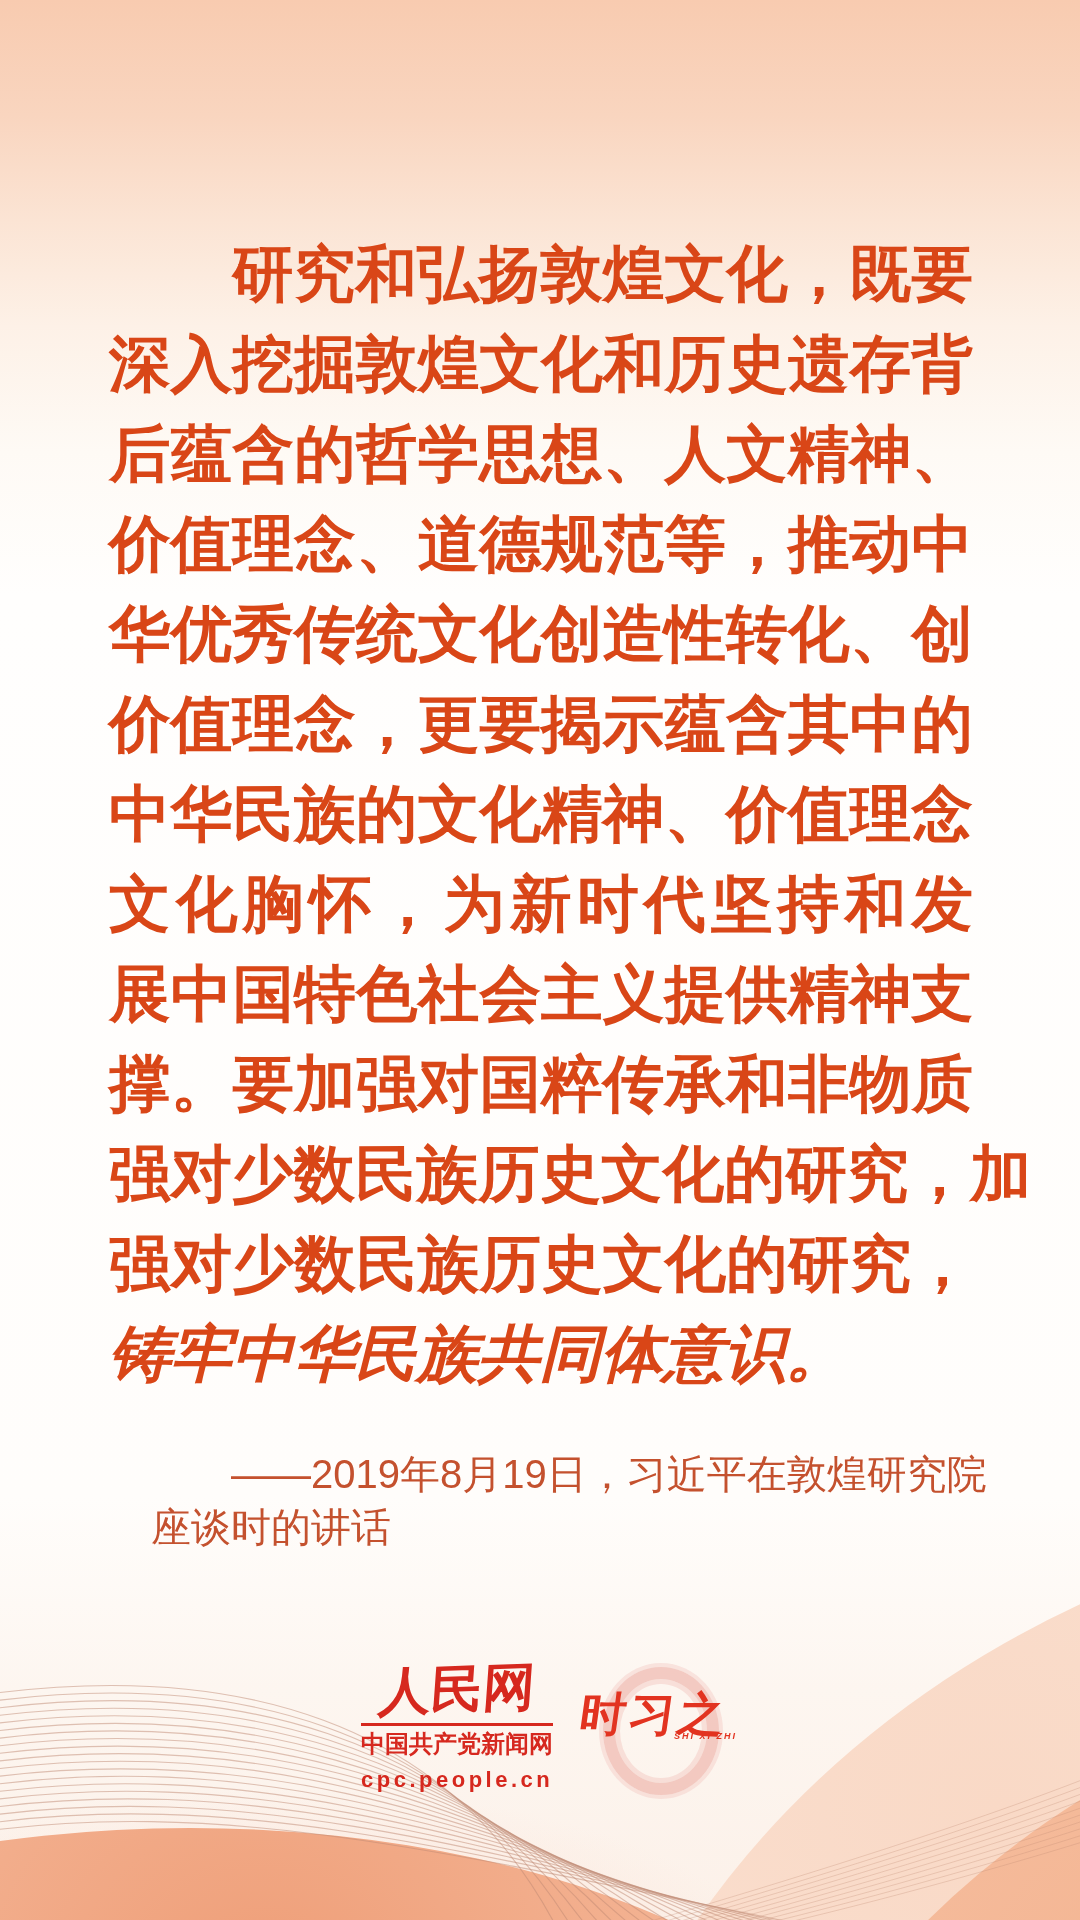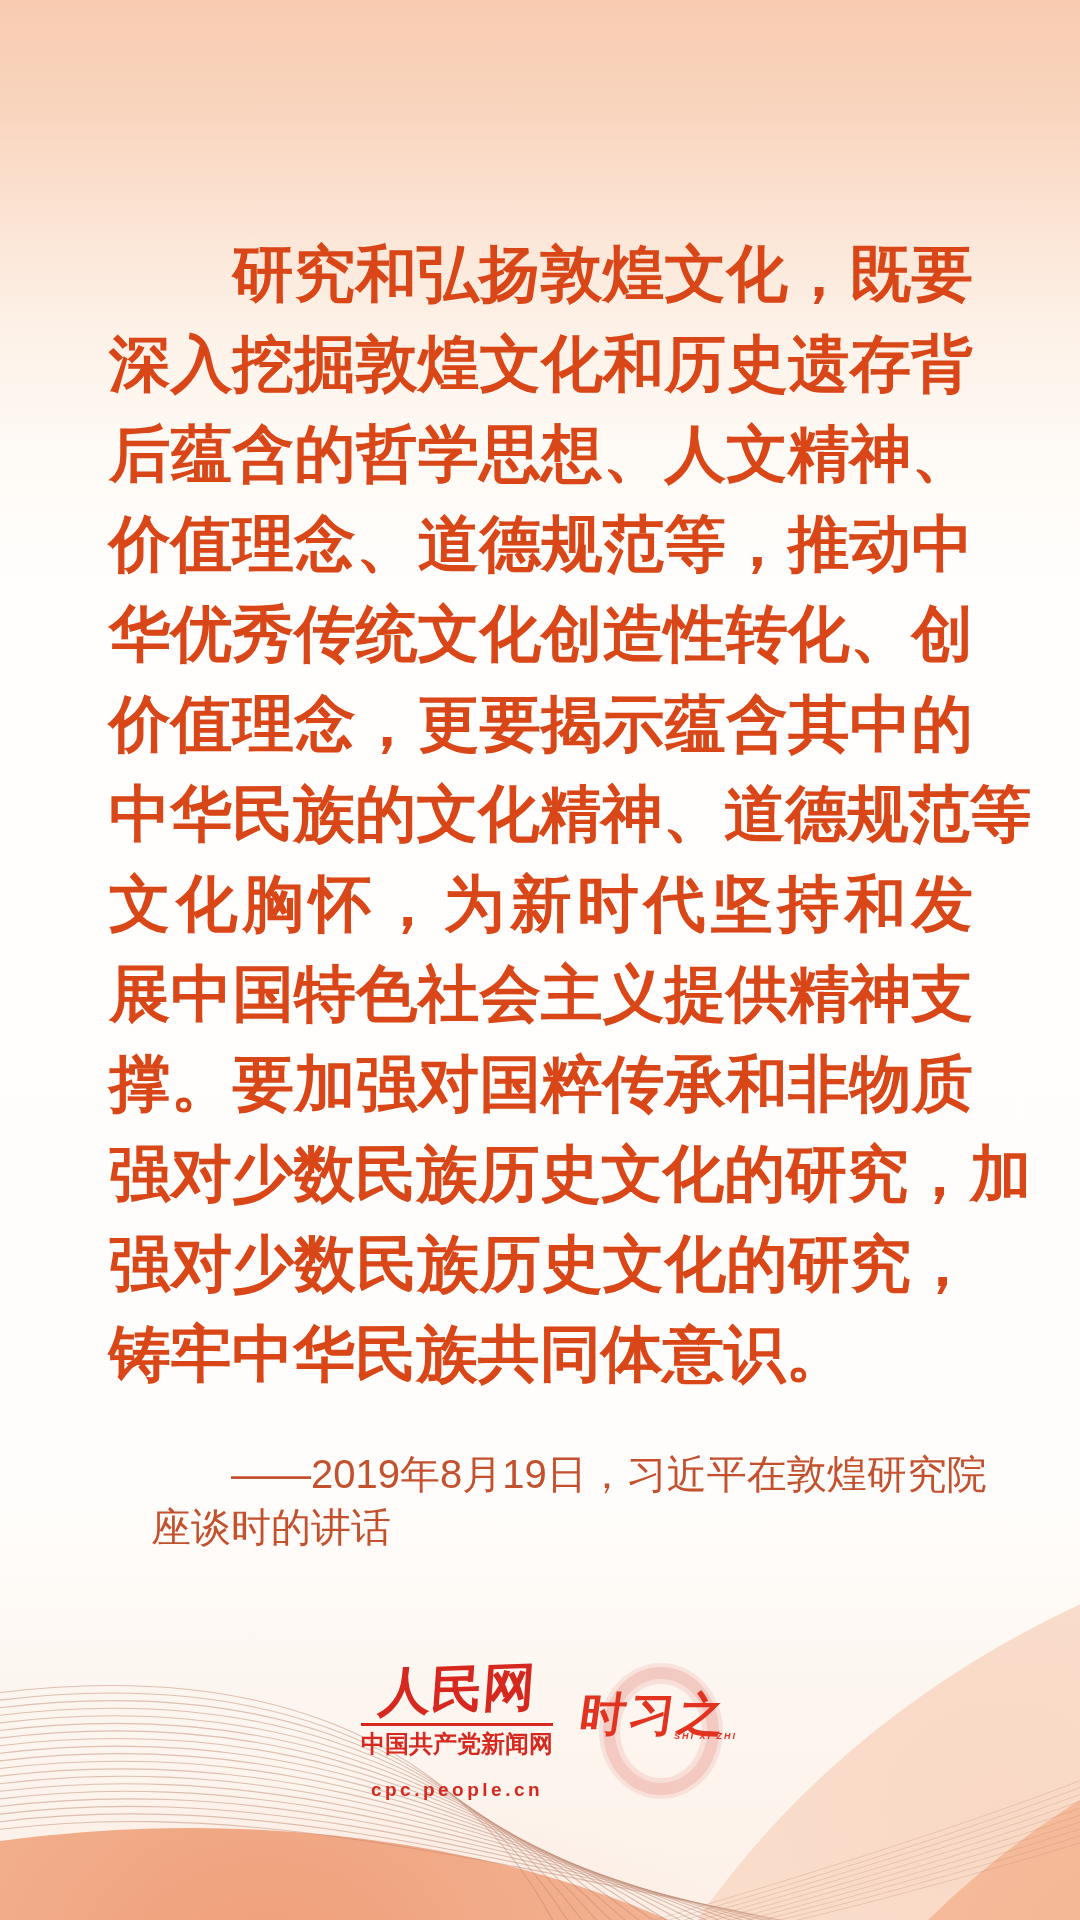--- a/index.html
+++ b/index.html
@@ -25,34 +25,34 @@
   
   .fanlines{position:absolute;left:0;top:0;width:1080px;height:1920px;}
   .fanline{fill:none;stroke:#c08a74;stroke-width:1.1;opacity:0.5;}
   .fanline2{fill:none;stroke:#c08a74;stroke-width:1;opacity:0.3;}
 
   
   .quote{position:absolute;left:109px;top:229px;width:864px;
     color:var(--quote);font-weight:700;font-size:61.5px;line-height:90px;}
   .quote-line{height:90px;white-space:nowrap;text-align:justify;text-align-last:justify;}
   .quote-line.first{text-indent:2em;}
-  .quote-line.last{text-align-last:left;}
+  .quote-line.last{text-align-last:left;font-style:italic;}
 
   
   .attribution{position:absolute;left:135px;top:1448px;width:840px;
     color:var(--attribution);font-size:40px;line-height:53px;font-weight:400;margin-left:16px;}
   .attr-1{text-indent:2em;white-space:nowrap;}
 
   
   .people-net{position:absolute;left:361px;top:1658px;width:192px;
     text-align:center;color:var(--logo-red);}
   .pn-title{font-size:52px;line-height:62px;font-weight:700;transform:skewX(-6deg) rotate(-2deg);white-space:nowrap;}
   .pn-rule{height:3px;background:var(--logo-red);margin:3px 0 4px;}
   .pn-sub{font-size:24px;font-weight:800;line-height:28px;text-align:justify;text-align-last:justify;white-space:nowrap;}
-  .pn-url{font-size:19px;font-weight:700;letter-spacing:3.5px;line-height:24px;margin-top:20px;white-space:nowrap;}
+  .pn-url{font-size:22px;font-weight:700;letter-spacing:3.5px;line-height:24px;margin-top:10px;white-space:nowrap;}
 
   .sxz{position:absolute;left:560px;top:1630px;width:230px;height:210px;}
   .sxz-ring{position:absolute;left:43px;top:37px;width:92px;height:104px;border-radius:50%;
     border:12px solid rgba(233,158,148,0.5);
     box-shadow:0 0 0 4px rgba(240,190,182,0.35), inset 0 0 0 5px rgba(240,190,182,0.4);}
   .sxz-title{position:absolute;left:20px;top:54px;font-size:46px;font-weight:800;
     color:var(--sxz-red);transform:skewX(-8deg);letter-spacing:3px;white-space:nowrap;}
   .sxz-sub{position:absolute;left:114px;top:101px;font-size:9px;font-weight:700;
     font-style:italic;letter-spacing:2px;color:var(--sxz-red);white-space:nowrap;}
 </style>
@@ -100,21 +100,21 @@
       <path d="M 726 1936 C 820 1917, 980 1874, 1092 1839" class="fanline2"></path>
     </svg>
 
   <main class="quote">
     <div class="quote-line first">研究和弘扬敦煌文化，既要</div>
     <div class="quote-line">深入挖掘敦煌文化和历史遗存背</div>
     <div class="quote-line">后蕴含的哲学思想、人文精神、</div>
     <div class="quote-line">价值理念、道德规范等，推动中</div>
     <div class="quote-line">华优秀传统文化创造性转化、创</div>
     <div class="quote-line">价值理念，更要揭示蕴含其中的</div>
-    <div class="quote-line">中华民族的文化精神、道德规范等</div>
+    <div class="quote-line">中华民族的文化精神、价值理念</div>
     <div class="quote-line">文化胸怀，为新时代坚持和发</div>
     <div class="quote-line">展中国特色社会主义提供精神支</div>
     <div class="quote-line">撑。要加强对国粹传承和非物质</div>
     <div class="quote-line">强对少数民族历史文化的研究，加</div>
     <div class="quote-line">强对少数民族历史文化的研究，</div>
     <div class="quote-line last">铸牢中华民族共同体意识。</div>
   </main>
 
   <div class="attribution">
     <div class="attr-1">——2019年8月19日，习近平在敦煌研究院</div>

